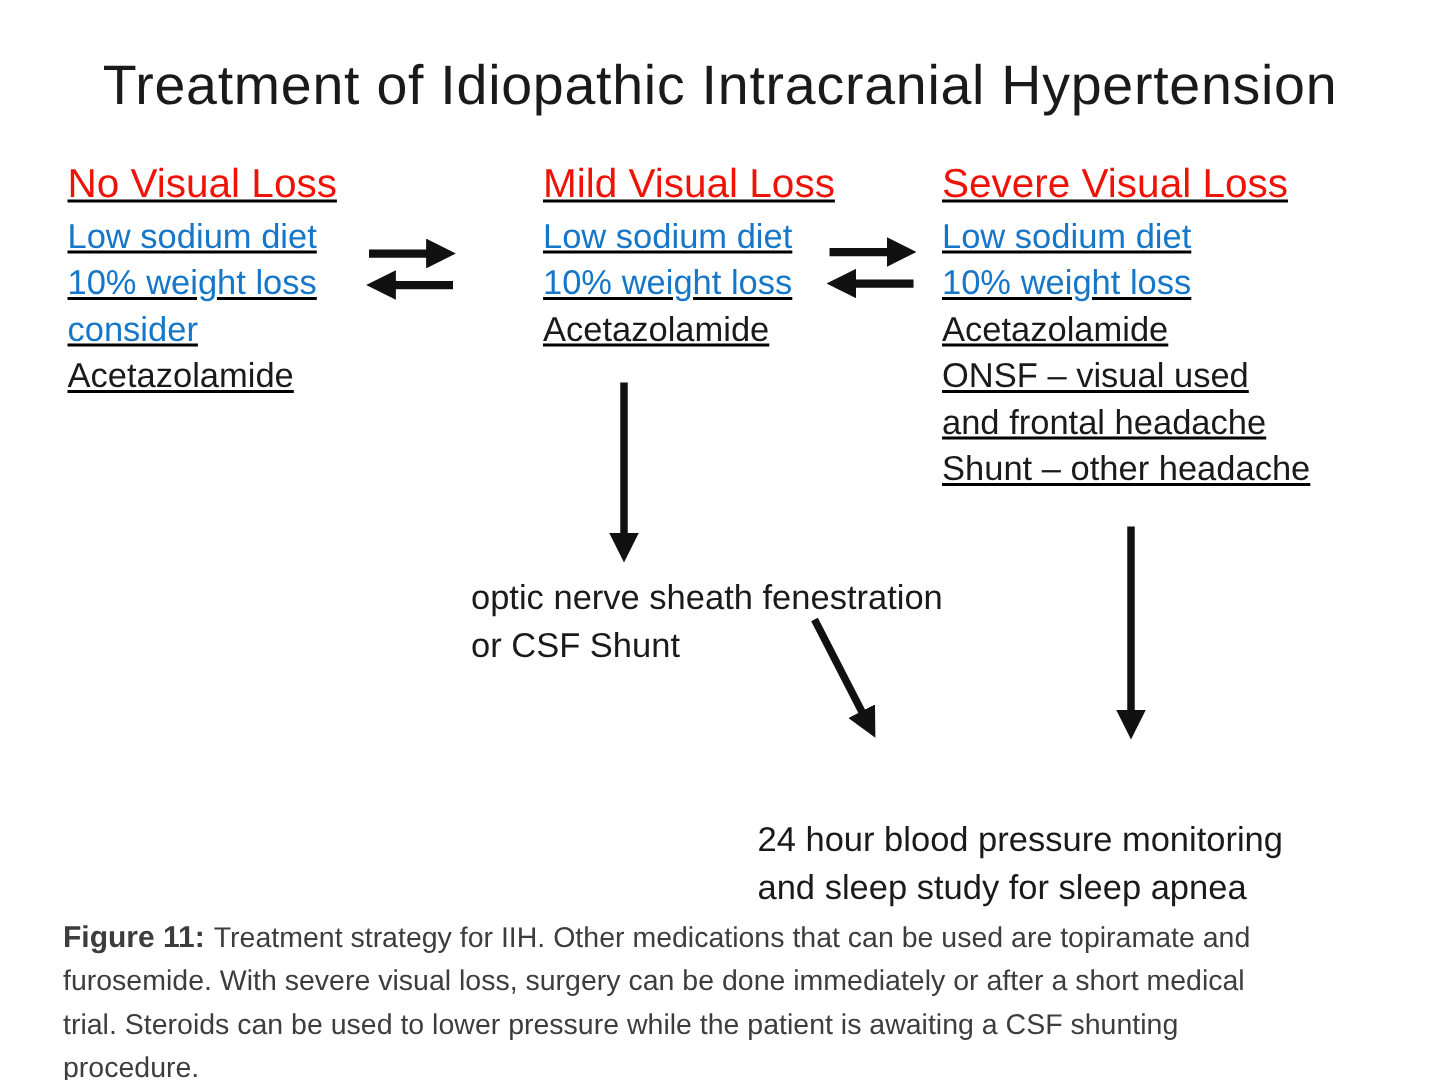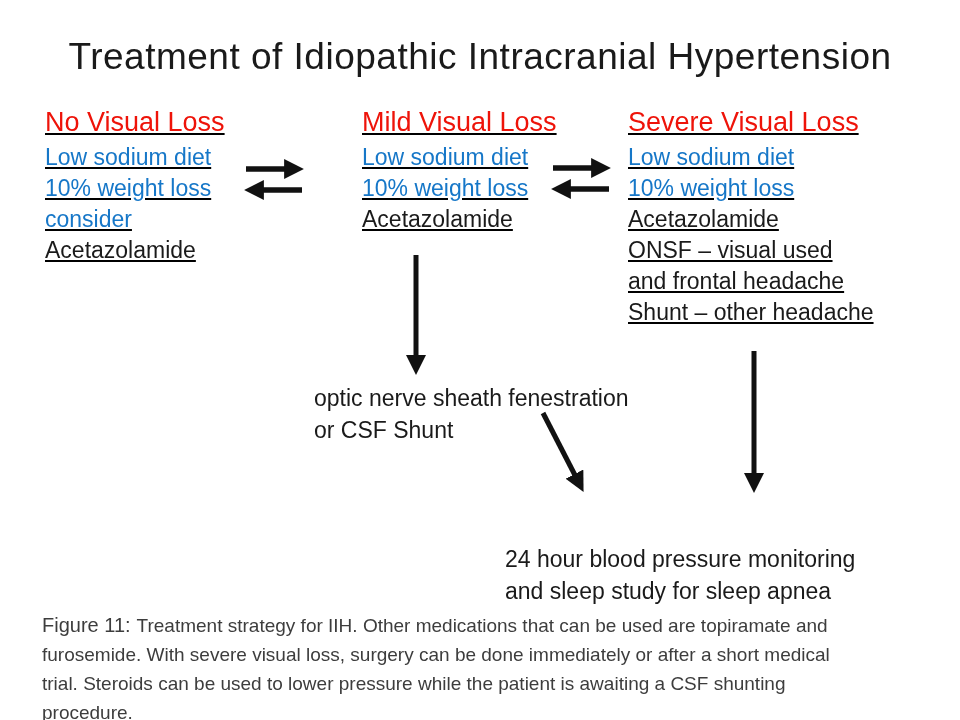--- a/index.html
+++ b/index.html
@@ -66,21 +66,21 @@
   .caption {
     position: absolute;
     left: 42px;
     top: 611px;
     width: 850px;
     font-size: 19px;
     line-height: 29px;
     color: var(--caption, #3d3d3d);
   }
   .cap-prefix {
-    font-weight: 400;
+    font-weight: 700;
     font-size: 20px;
     margin-right: 6px;
   }
 </style>
 </head>
 <body>
 
 <div class="title">Treatment of Idiopathic Intracranial Hypertension</div>
 
 <div class="col col-1">

